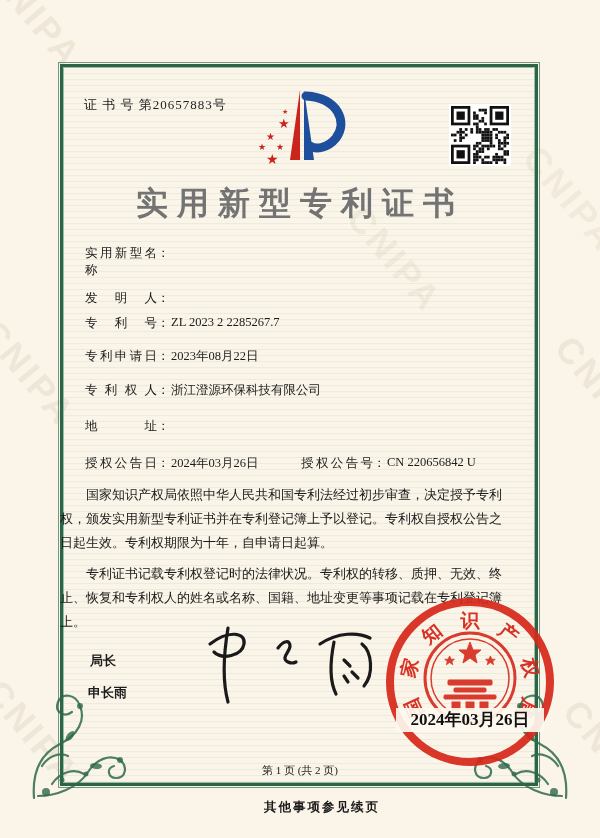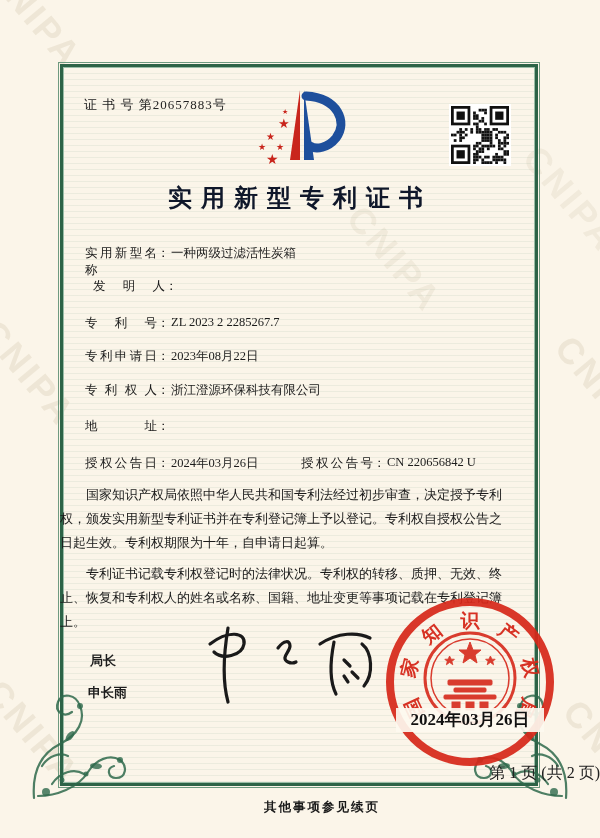--- a/index.html
+++ b/index.html
@@ -45,50 +45,50 @@
   .ornament.br { right:26px; bottom:36px; transform:scaleX(-1); }
   
   .cert-number {
     position:absolute; left:84px; top:96px; font-size:13px;
     letter-spacing:1px; z-index:5; color:#222;
   }
   .logo { position:absolute; left:252px; top:84px; z-index:5; }
   .qr { position:absolute; left:449px; top:104px; z-index:5; background:#fff; padding:2px; }
   .title {
     position:absolute; left:0; top:182px; width:600px; text-align:center;
-    font-size:24px; font-weight:bold; letter-spacing:9px; color:#0f172a; z-index:5;
+    font-size:32px; font-weight:bold; letter-spacing:9px; color:#737373; z-index:5;
   }
   
   .fields { position:absolute; left:85px; top:238px; width:440px; z-index:5; font-size:12.5px; }
   .frow { position:absolute; left:0; display:flex; align-items:flex-start; }
   .frow .lbl {
     display:inline-block; width:72px; text-align:justify; text-align-last:justify;
     color:#1c1c1c; flex:none;
   }
   .frow .colon { flex:none; width:14px; }
   .frow .val { color:#1c1c1c; }
-  .r1{top:7px;} .r2{top:40px;margin-left:8px;} .r3{top:77px;} .r4{top:110px;} .r5{top:144px;}
+  .r1{top:7px;} .r2{top:52px;} .r3{top:77px;} .r4{top:110px;} .r5{top:144px;}
   .r6{top:180px;} .r6 .val{width:312px; line-height:1.55;}
   .r7{top:217px;} .r7b{top:217px; left:216px;}
   
   .body-text {
     position:absolute; left:60px; top:483px; width:444px; z-index:5;
     font-size:13px; line-height:1.84; color:#1a1a1a;
   }
   .body-text p { text-indent:2em; margin-bottom:7px; }
   
   .signer-title { position:absolute; left:90px; top:652px; font-size:13px; font-weight:600; z-index:5; }
   .signer-name  { position:absolute; left:88px; top:684px; font-size:13px; font-weight:600; z-index:5; }
   .signature { position:absolute; left:192px; top:618px; z-index:5; }
   
   .seal { position:absolute; left:384px; top:596px; z-index:6; }
   
   .page-number {
-    position:absolute; left:0; top:763px; width:600px; text-align:right;
-    font-size:16px; color:#222; z-index:5;
+    position:absolute; left:0; top:763px; width:600px; text-align:center;
+    font-size:11px; color:#222; z-index:5;
   }
   .footer-note {
     position:absolute; left:0; top:799px; width:600px; text-align:center;
     font-size:12.5px; font-weight:600; color:#1a1a1a; z-index:5; letter-spacing:2px;padding-left:44px;
   }
 </style>
 </head>
 <body>
 
 <div class="wm wm1">CNIPA</div>
@@ -293,21 +293,20 @@
     <rect x="48" y="60" width="3" height="3" fill="#111"></rect>
     <rect x="57" y="60" width="3" height="3" fill="#111"></rect>
   </svg>
 
 <div class="title">实用新型专利证书</div>
 
 <div class="fields">
   <div class="frow r1">
     <span class="lbl">实用新型名称</span>
     <span class="colon">：</span>
-    <span class="val">一种两级过滤活性炭箱</span>
   </div>
   <div class="frow r2">
     <span class="lbl">发明人</span>
     <span class="colon">：</span>
   </div>
   <div class="frow r3">
     <span class="lbl">专利号</span>
     <span class="colon">：</span>
     <span class="val">ZL 2023 2 2285267.7</span>
   </div>

